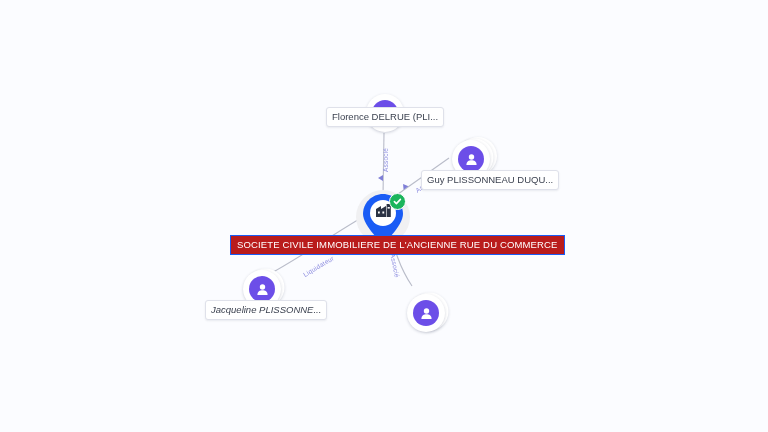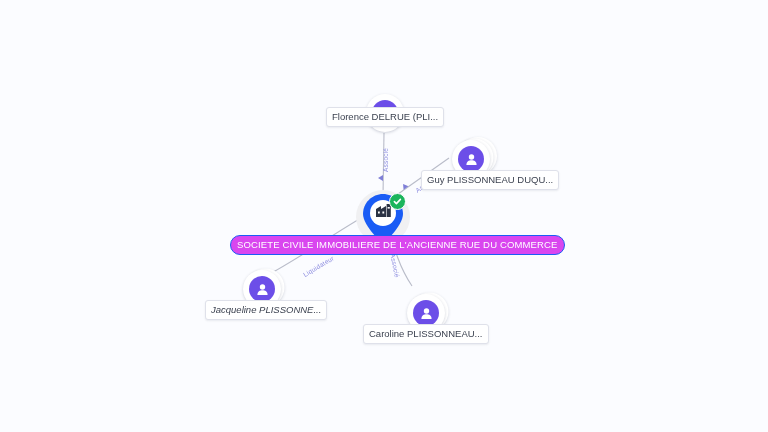--- a/index.html
+++ b/index.html
@@ -108,23 +108,23 @@
     color: #3c4250;
     font-size: 9.5px;
     line-height: 12px;
     padding: 3px 5px 3px 5px;
     white-space: nowrap;
     box-shadow: 0 1px 2px rgba(40,50,80,0.09);
     z-index: 5;
   }
   .company-chip {
     position: absolute;
-    background: #d946ef;
+    background: #b91c1c;
     border: 1px solid #1a5cf5;
-    border-radius: 10px;
+    border-radius: 0;
     color: #ffffff;
     font-size: 9.5px;
     line-height: 12px;
     letter-spacing: 0.15px;
     padding: 3px 6px;
     white-space: nowrap;
     z-index: 6;
   }
   .edge-label {
     position: absolute;
@@ -239,15 +239,14 @@
     <div class="stack-card s1"></div>
     <div class="person-disc">
       <div class="avatar-circle">
         <svg width="15" height="15" viewBox="0 0 15 15" xmlns="http://www.w3.org/2000/svg">
           <circle cx="7.5" cy="5" r="2.7" fill="#ffffff"></circle>
           <path d="M2.4 13 C2.4 9.6 4.8 8.2 7.5 8.2 C10.2 8.2 12.6 9.6 12.6 13 Z" fill="#ffffff"></path>
         </svg>
       </div>
     </div>
   </div>
-  <div class="node-chip" style="left:363px; top:324px;">Caroline PLISSONNEAU...</div>
 
 </div>
 
 </body></html>

